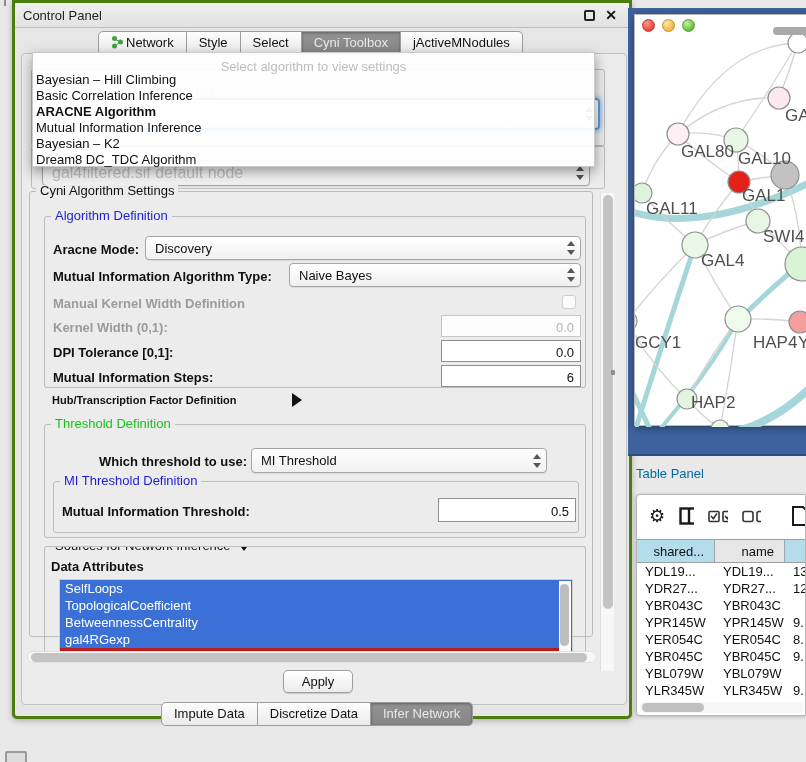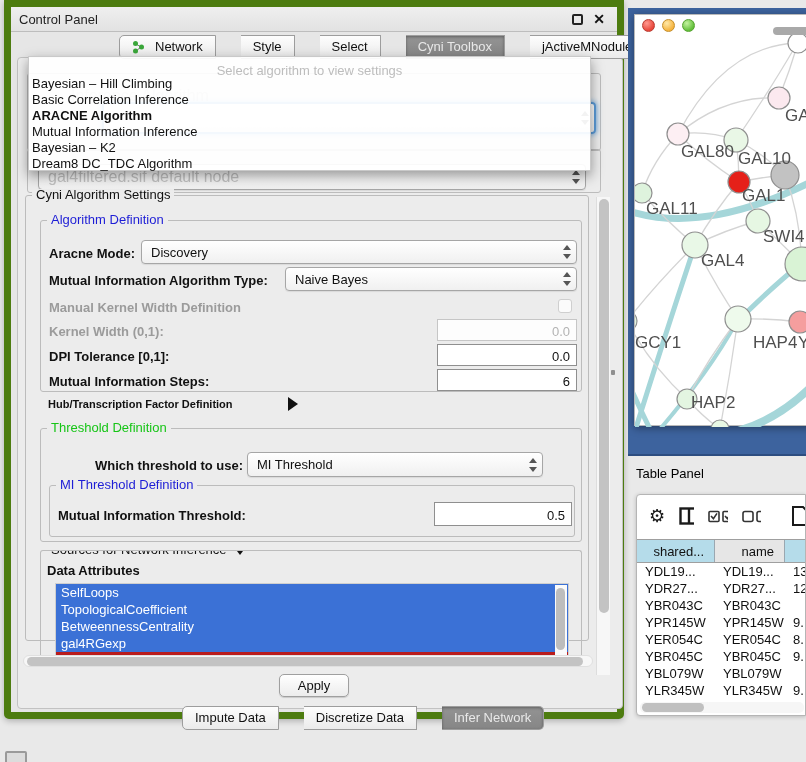--- a/index.html
+++ b/index.html
@@ -1,35 +1,35 @@
 <!DOCTYPE html>
 <html><head>
 <meta charset="utf-8">
 <style>
   * { margin:0; padding:0; box-sizing:border-box; }
   html,body { width:806px; height:762px; }
   body { position:relative; background:#e9e9e9; font-family:"Liberation Sans", sans-serif; overflow:hidden; }
   .abs { position:absolute; }
 
   
-  .cp-window { left:4px; top:8; width:620px; height:719px; background:#e6e6e6;
-    border:7px solid #4d7c0f; border-radius:0 0 5px 5px; box-shadow:0 2px 6px rgba(0,0,0,.25); }
+  .cp-window { left:12px; top:8; width:620px; height:719px; background:#e6e6e6;
+    border:3px solid #4d7c0f; border-radius:0 0 5px 5px; box-shadow:0 2px 6px rgba(0,0,0,.25); }
   .cp-titlebar { left:0; top:0; width:100%; height:25px; background:linear-gradient(#efefef,#e2e2e2);
     border-bottom:1px solid #bdbdbd; }
   .cp-title { left:8px; top:5px; font-size:13px; color:#222; }
   .float-icon { right:34px; top:7px; width:11px; height:11px; border:2px solid #222; border-radius:2px; }
   .close-icon { right:12px; top:4px; font-size:14px; font-weight:bold; color:#111; }
 
   .content-panel { left:6px; top:50px; width:606px; height:652px; background:#ececec;
     border:1px solid #c2c2c2; border-radius:4px; }
 
   
   .segbar { display:flex; }
   .seg { border:1px solid #9d9d9d; border-left:none; padding:3px 12px 4px 12px; font-size:13px; color:#111;
-    background:linear-gradient(#fdfdfd,#ebebeb); white-space:nowrap; display:flex; align-items:center; gap:10px;margin-left:25px; }
+    background:linear-gradient(#fdfdfd,#ebebeb); white-space:nowrap; display:flex; align-items:flex-start; gap:2px; }
   .seg:first-child { border-left:1px solid #9d9d9d; border-radius:5px 0 0 5px; }
   .seg:last-child { border-radius:0 5px 5px 0; }
   .seg.sel { background:linear-gradient(#939393,#868686); color:#e9e9e9; box-shadow:inset 0 1px 3px rgba(0,0,0,.35); }
   .top-tabs { left:83px; top:28px; }
   .bottom-tabs { left:146px; top:699px; }
 
   
   .fs { position:absolute; border:1px solid #bcbcbc; border-radius:3px; }
   .fs-legend { position:absolute; top:-9px; left:6px; background:#ececec; padding:0 4px; font-size:13px; color:#111; white-space:nowrap; }
   .leg-blue { color:#1d1dd6; }
@@ -85,21 +85,21 @@
   .net-window { position:absolute; left:6px; top:6px; width:180px; height:412px; background:#fff;
     border:1px solid #b9b9b9; box-shadow:0 2px 8px rgba(0,0,0,.4); }
   .tl { position:absolute; top:4px; width:13px; height:13px; border-radius:50%; }
   .tl-red { left:7px; background:radial-gradient(circle at 35% 30%, #ff9990, #e8463a 70%); border:1px solid #b93c32; }
   .tl-yellow { left:27px; background:radial-gradient(circle at 35% 30%, #ffe9a8, #f5b33d 70%); border:1px solid #c58f2b; }
   .tl-green { left:47px; background:radial-gradient(circle at 35% 30%, #c4f3a0, #62bf3a 70%); border:1px solid #55a32f; }
   .net-scrollnub { position:absolute; left:138px; top:12px; width:44px; height:8px; background:#a9a9a9; border-radius:4px; }
   .net-svg { position:absolute; left:0; top:20px; }
 
   
-  .tp-label { left:636px; top:466px; font-size:13px; color:#000000; }
+  .tp-label { left:636px; top:466px; font-size:13px; color:#0369a1; }
   .table-window { left:636px; top:494px; width:170px; height:222px; background:#fff;
     border:1px solid #b5b5b5; border-radius:4px 0 0 4px; box-shadow:0 1px 4px rgba(0,0,0,.2); overflow:hidden; }
   .tbl-toolbar { position:absolute; left:0; top:0; width:100%; height:42px; display:flex; align-items:center; gap:14px; padding-left:12px; }
   .gear { font-size:18px; color:#1a1a1a; }
   .tbl-header { position:absolute; left:0; top:44px; width:260px; height:24px; display:flex; border-top:1px solid #9f9f9f; border-bottom:1px solid #9f9f9f; }
   .th { font-size:13px; color:#111; border-right:1px solid #9aa7b0; display:flex; align-items:center; justify-content:flex-end; padding-right:10px; }
   .th.blue { background:#b5dcea; }
   .th.gray { background:#e6e6e6; }
   .tbl-rows { position:absolute; left:0; top:69px; width:260px; height:136px; overflow:hidden; }
   .tr { display:flex; height:17px; font-size:13px; color:#111; }

